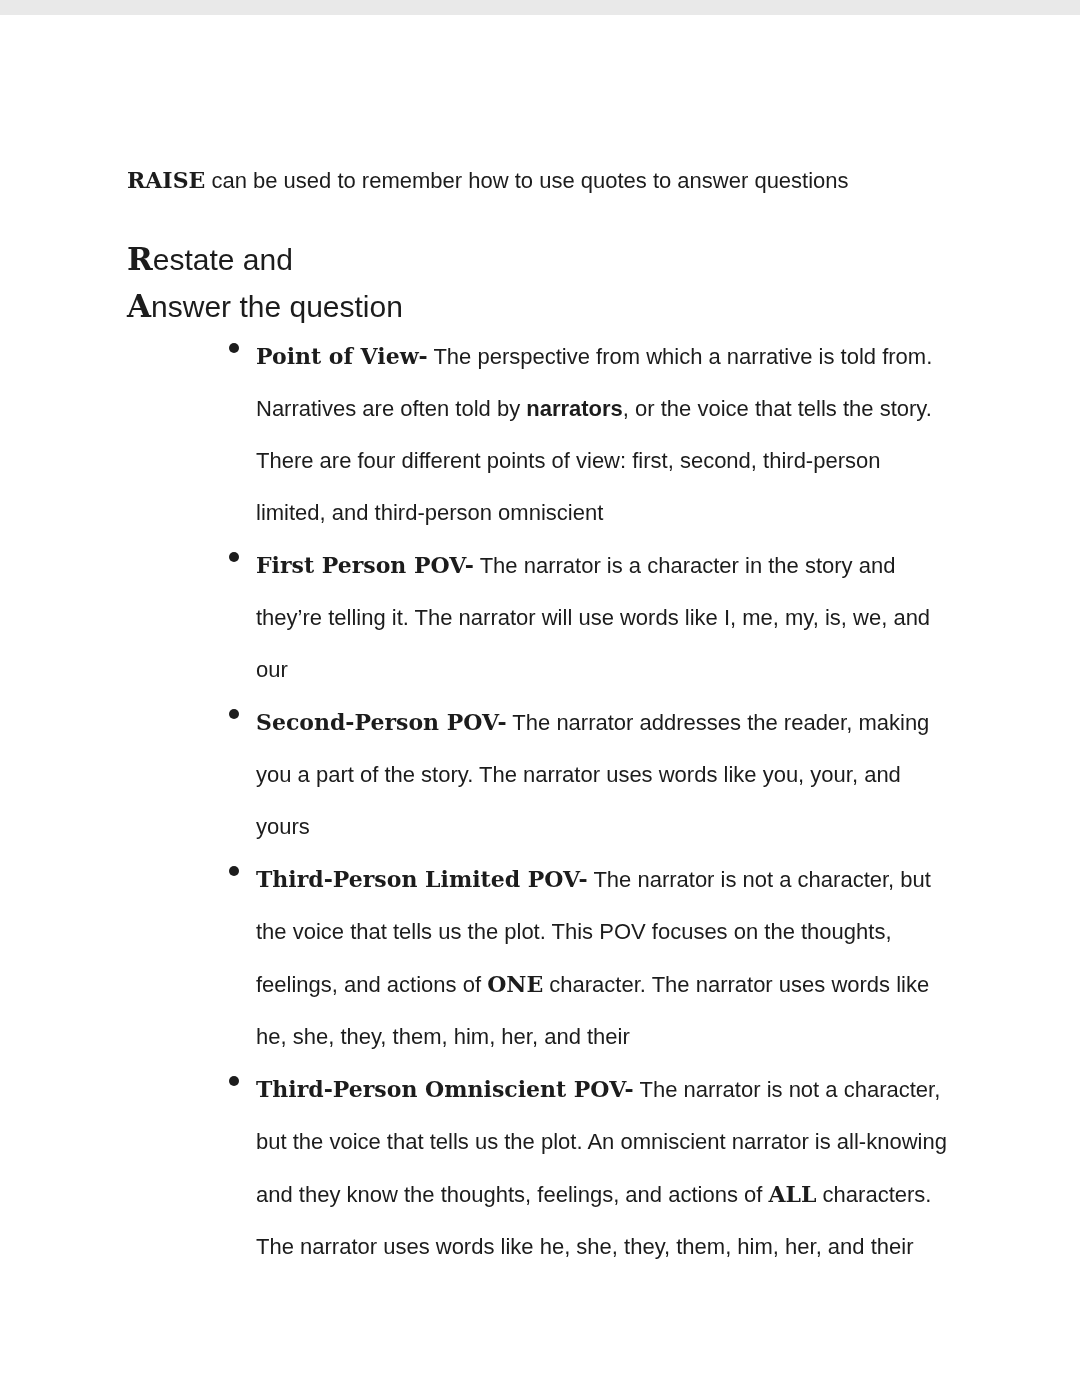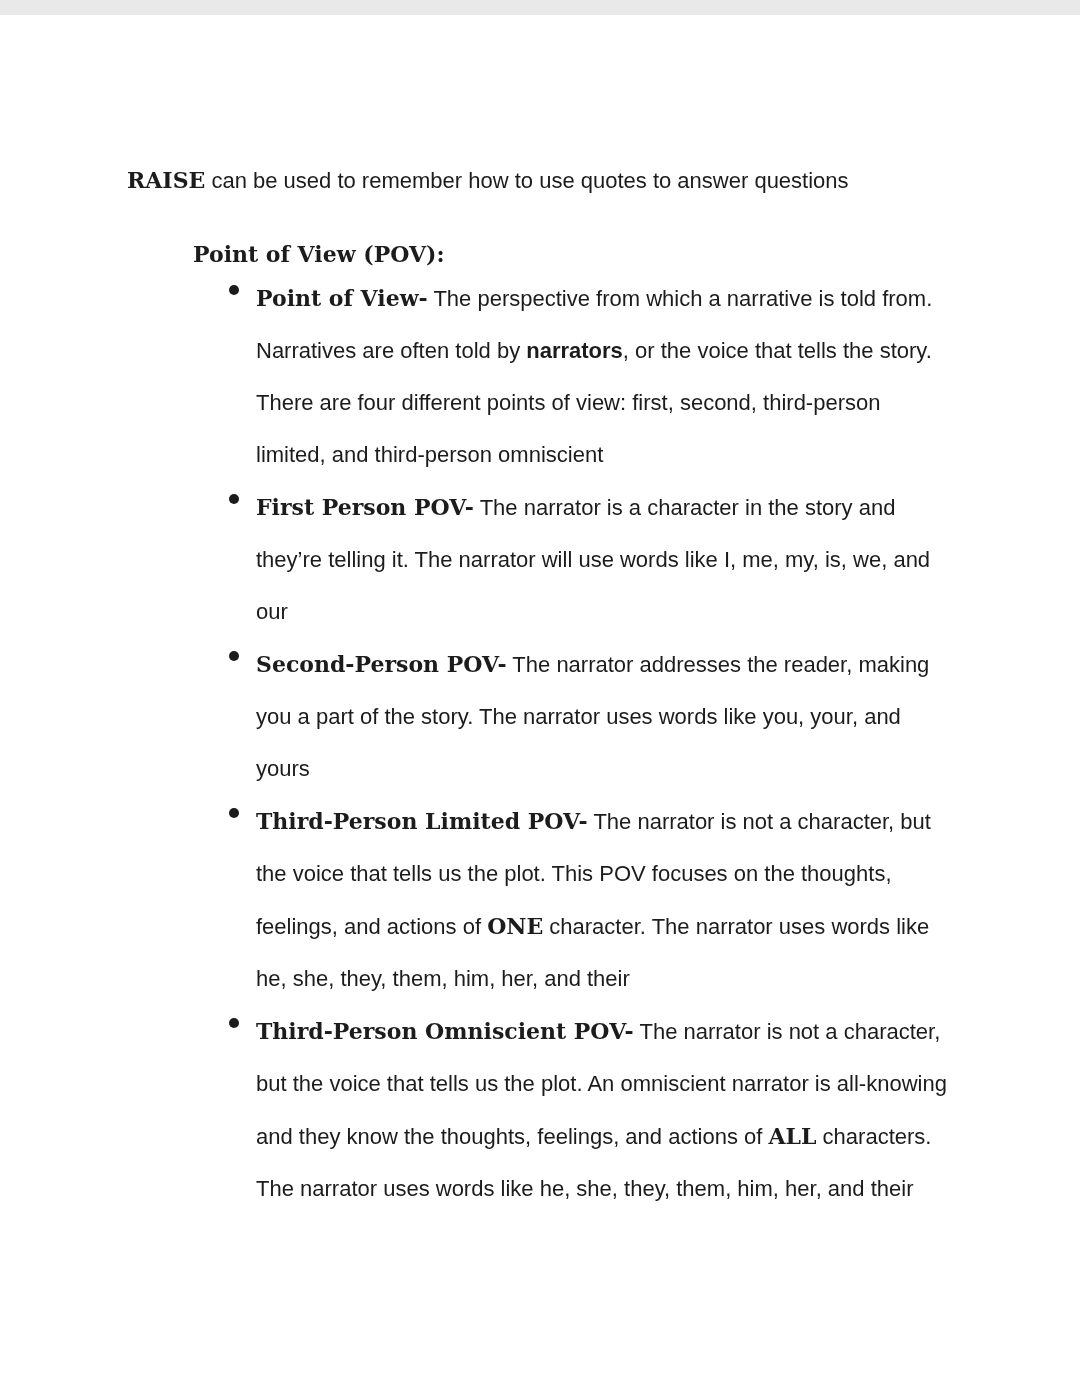--- a/index.html
+++ b/index.html
@@ -69,23 +69,24 @@
   }
 </style>
 </head>
 <body>
 
 <div class="page">
 
   <p class="intro"><span class="fancy">RAISE</span><span> can be used to remember how to use quotes to answer questions</span></p>
 
   <div class="acrostic">
+    <div class="acrostic-line"><span class="fancy initial">R</span><span>estate and</span></div>
+    <div class="acrostic-line"><span class="fancy initial">A</span><span>nswer the question</span></div>
   </div>
 
-  <div class="pov-heading">Point of View (POV):</div>
 
   <ul class="bullets">
 
     <li class="bullet">
       <span class="dot"></span><span class="fancy">Point of View-</span><span> The perspective from which a narrative is told from. Narratives are often told by </span><span class="b-sans">narrators</span><span>, or the voice that tells the story. There are four different points of view: first, second, third-person limited, and third-person omniscient</span>
     </li>
 
     <li class="bullet">
       <span class="dot"></span><span class="fancy">First Person POV-</span><span> The narrator is a character in the story and they’re telling it. The narrator will use words like I, me, my, is, we, and our</span>
     </li>

